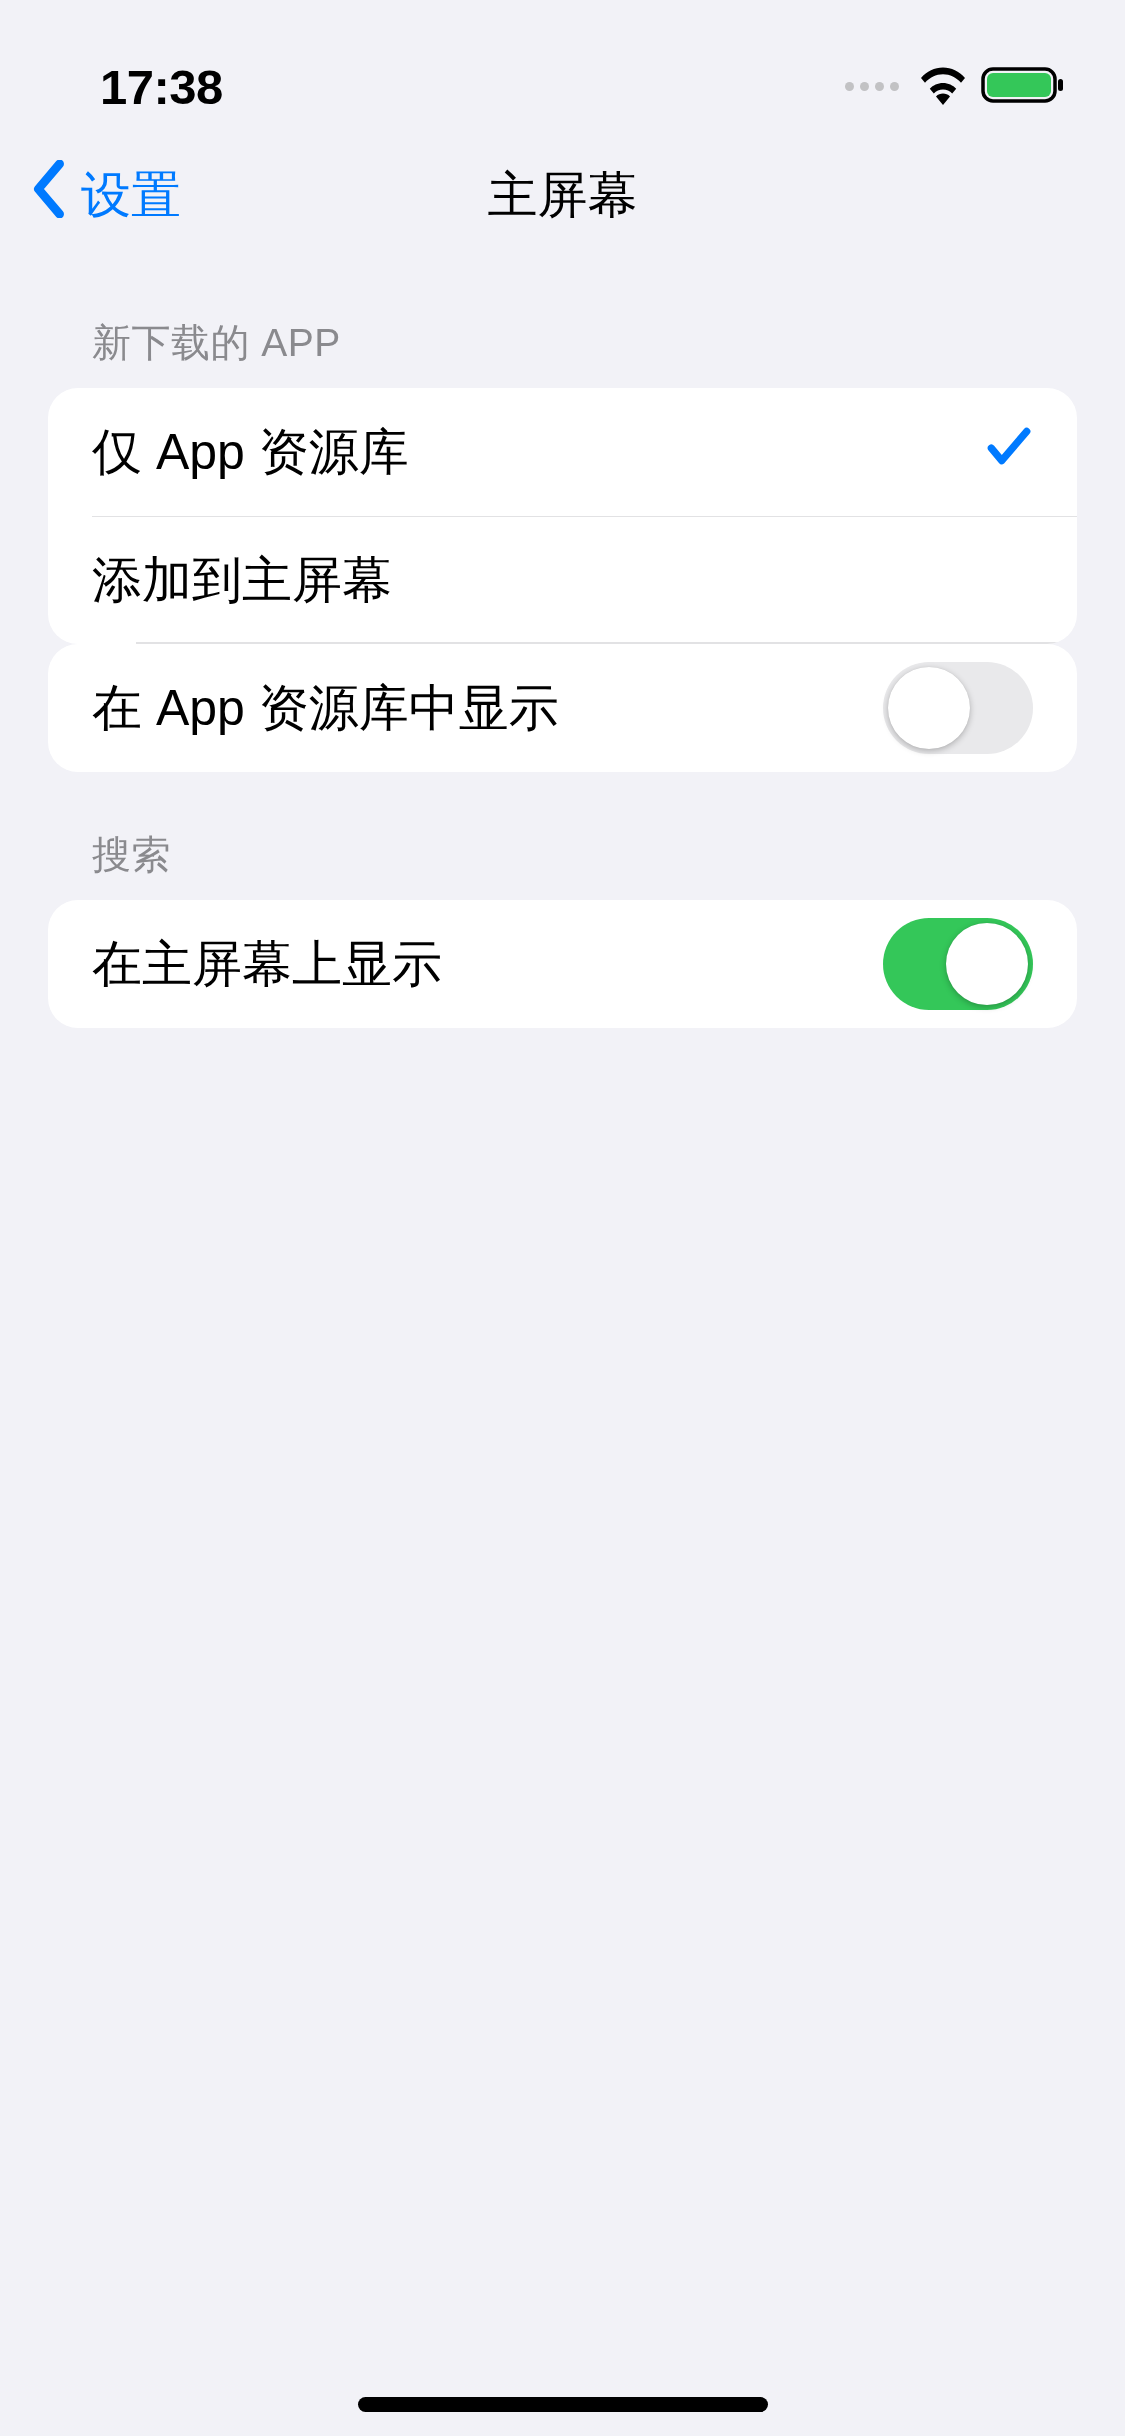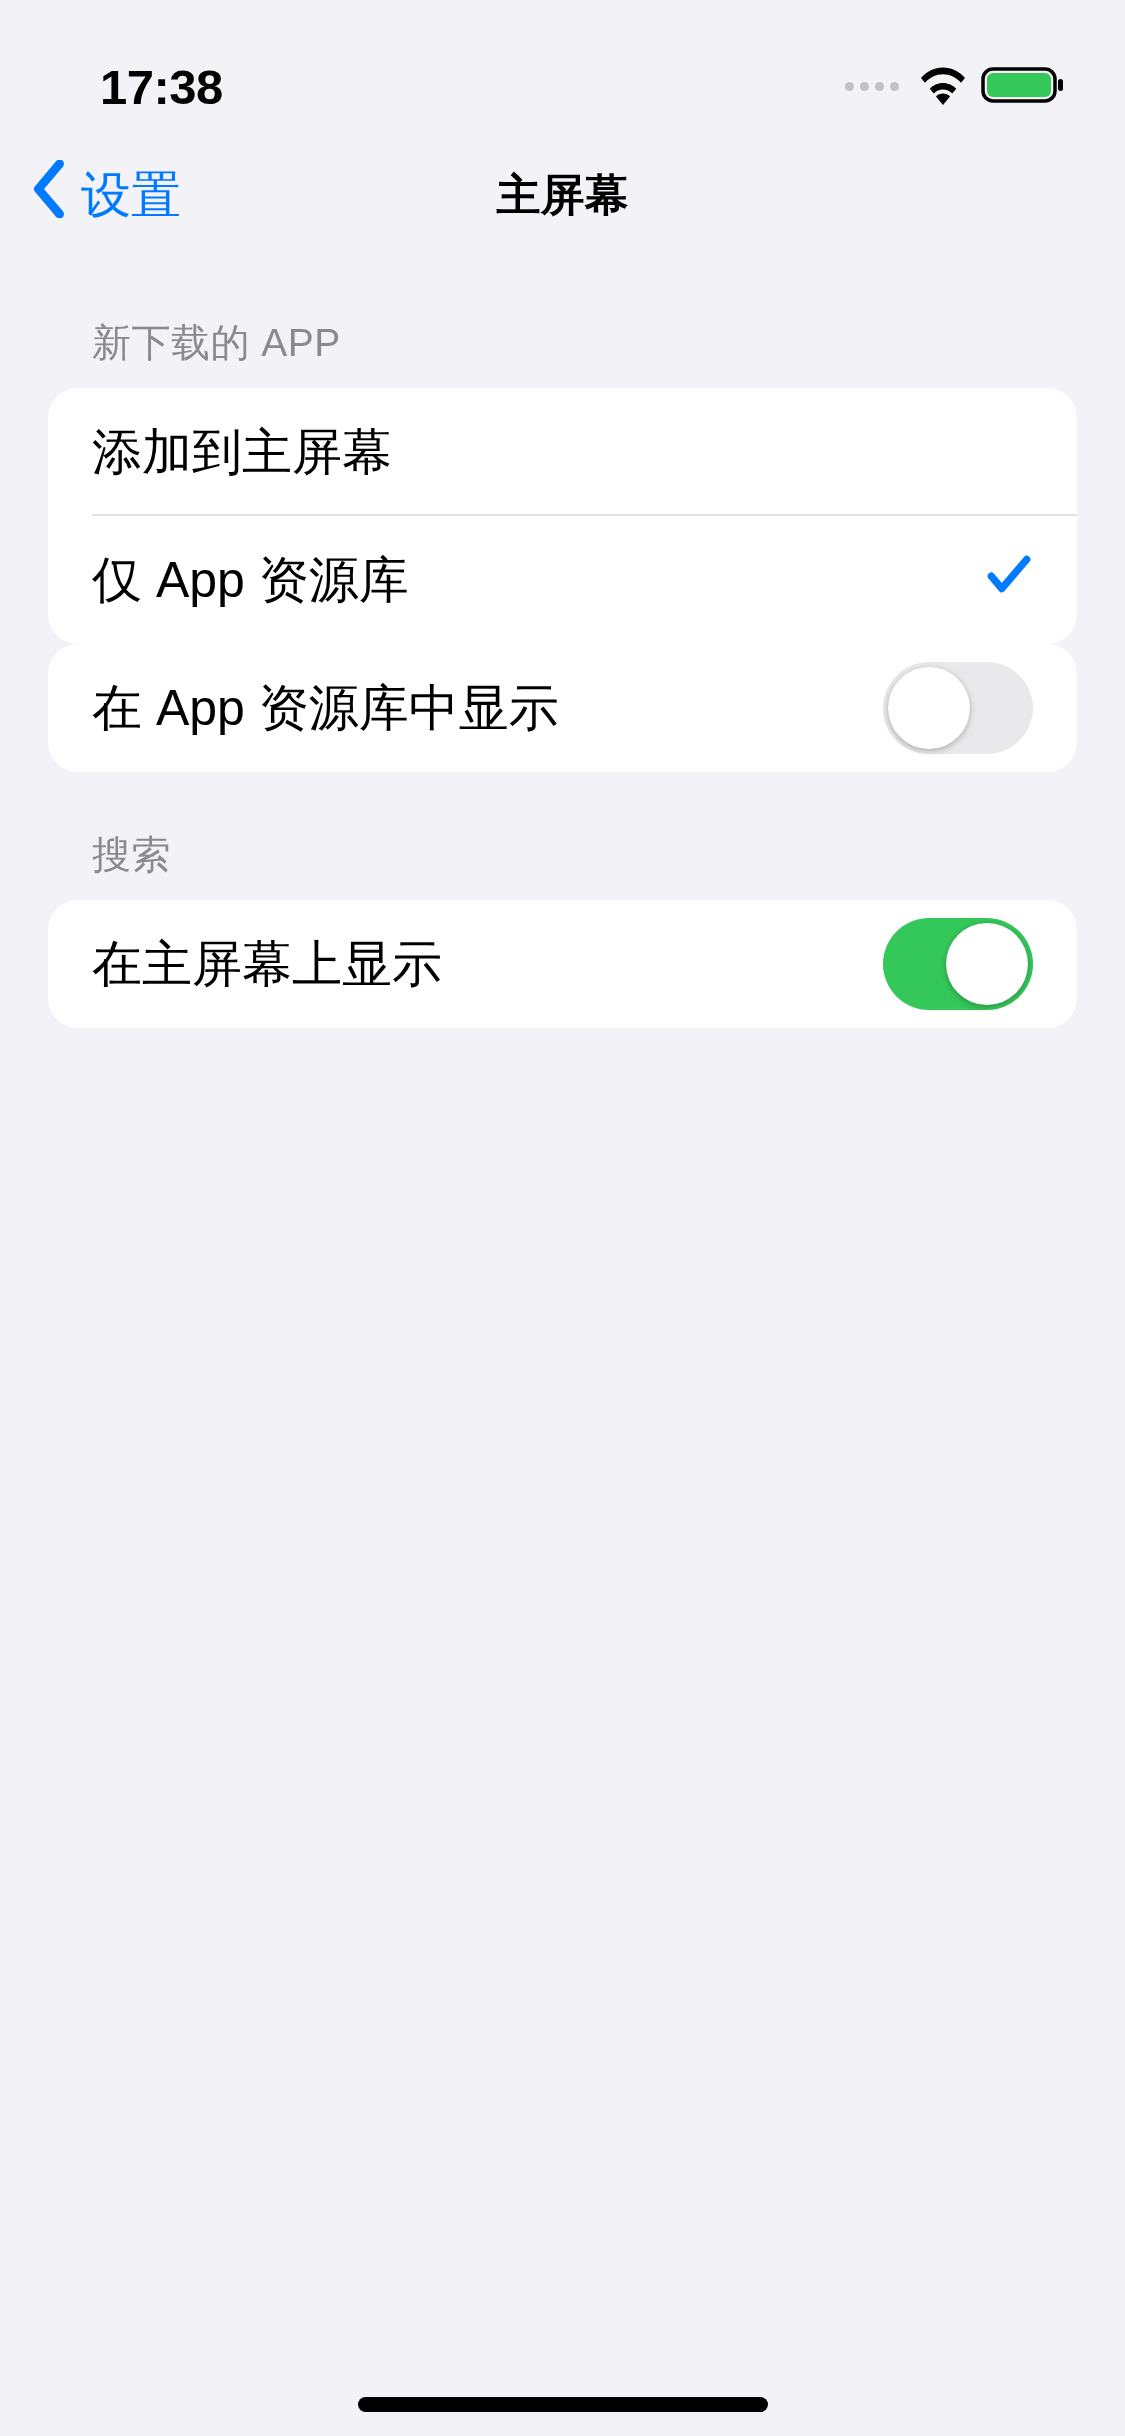--- a/index.html
+++ b/index.html
@@ -54,22 +54,22 @@
       align-items: center;
       gap: 15px;
       color: #007aff;
       font-size: 50px;
     }
     .chevron-left svg { width: 36px; height: 58px; }
     .nav-title {
       position: absolute;
       left: 50%;
       transform: translateX(-50%);
-      font-size: 44px;
-      font-weight: 700;
+      font-size: 50px;
+      font-weight: 400;
     }
 
     .content { padding: 0 48px; }
 
     .section-header {
       font-size: 39px;
       color: #8a8a8e;
       padding: 56px 0 18px 44px;
       letter-spacing: 0.5px;
     }
@@ -176,32 +176,32 @@
     </span>
     <span>设置</span>
   </div>
   <div class="nav-title">主屏幕</div>
 </div>
 
 <div class="content">
 
   <div class="section-header">新下载的 APP</div>
   <div class="group">
-    <div class="row sep-inset">
-      <span>添加到主屏幕</span>
-      <div class="divider"></div>
-    </div>
     <div class="row" style="border-top:none; margin-left:0; padding-left:44px; width:100%;">
       <span>仅 App 资源库</span>
       <span class="check-icon">
         <svg viewBox="0 0 24 24">
             <path d="M4 13 L9 19 L21 5" stroke="#007aff" stroke-width="3.5" fill="none" stroke-linecap="round" stroke-linejoin="round"></path>
           </svg>
       </span>
     </div>
+    <div class="row sep-inset">
+      <span>添加到主屏幕</span>
+      <div class="divider"></div>
+    </div>
   </div>
 
   <div class="group">
     <div class="row">
       <span>在 App 资源库中显示</span>
       <div class="switch off">
         <div class="knob"></div>
       </div>
     </div>
   </div>

